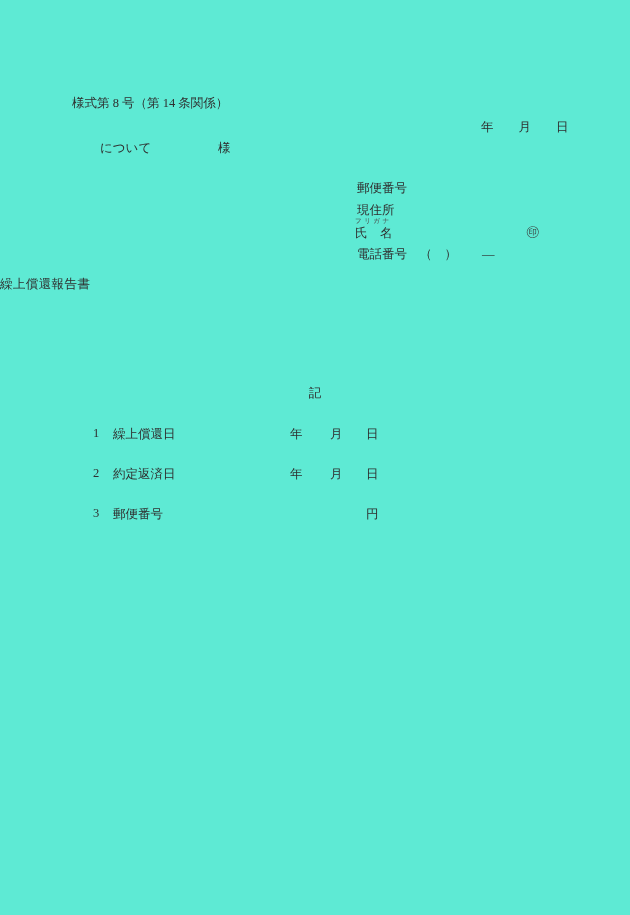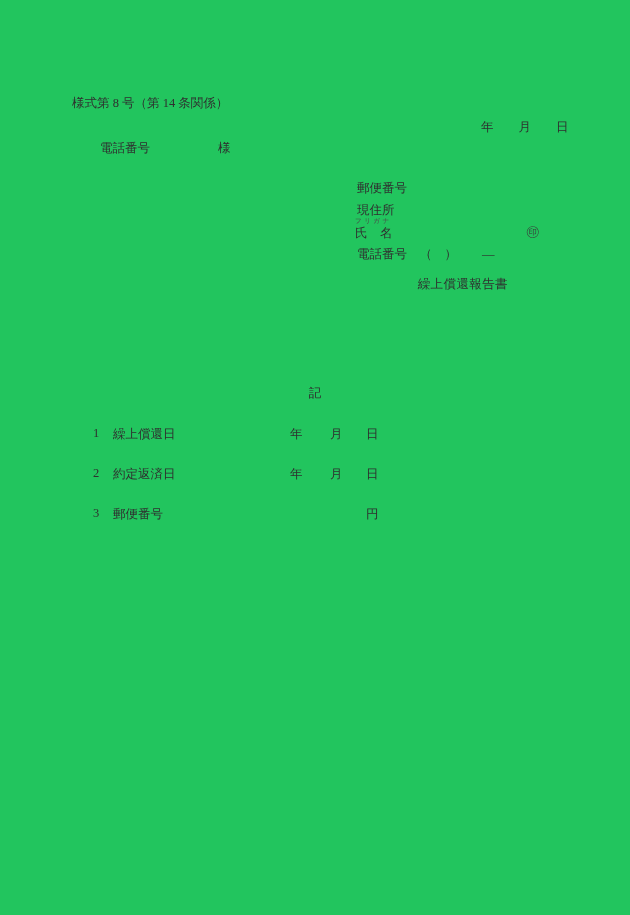--- a/index.html
+++ b/index.html
@@ -4,42 +4,42 @@
 <style>
   html, body {
     margin: 0;
     padding: 0;
     background: #fbfbfb;
   }
   .page {
     position: relative;
     width: 630px;
     height: 915px;
-    background: #22c55e;
+    background: #5eead4;
     font-family: "Liberation Serif", "DejaVu Serif", serif;
     color: #2f2f2f;
     font-size: 12.5px;
     overflow: hidden;
   }
   .abs {
     position: absolute;
     white-space: pre;
     line-height: 1.2;
   }
   .form-number   { left: 72px;  top: 96px; }
   .date-line     { left: 466px; top: 120px; margin-left: 15px; }
   .addressee     { left: 100px; top: 141px; }
   .honorific     { left: 218px; top: 141px; }
   .postal        { left: 357px; top: 181px; }
   .address       { left: 357px; top: 203px; }
   .furigana      { left: 355px; top: 217px; font-size: 6.5px; letter-spacing: 2.5px; color: #4a4a4a; }
   .name-label    { left: 355px; top: 226px; }
   .seal          { left: 526px; top: 224px; font-size: 13.5px; color: #3a3a3a; }
   .phone         { left: 357px; top: 247px; }
-  .doc-title     { left: 0; top: 277px; width: 508px; text-align: right; letter-spacing: 0.4px; }
+  .doc-title     { left: 0; top: 277px; width: 508px; text-align: left; letter-spacing: 0.4px; }
   .body-para     { left: 74px; top: 318px; line-height: 22px; }
   .body-para div { white-space: pre; }
   .record-heading{ left: 0; top: 386px; width: 630px; text-align: center; }
   .item-row      { position: absolute; left: 0; width: 630px; height: 16px; }
   .row-1 { top: 426px; }
   .row-2 { top: 466px; }
   .row-3 { top: 506px; }
   .item-num   { position: absolute; left: 93px;  white-space: pre; }
   .item-label { position: absolute; left: 113px; white-space: pre; }
   .item-f1    { position: absolute; left: 290px; white-space: pre; }
@@ -48,21 +48,21 @@
 </style>
 </head>
 <body>
 
 <div class="page">
 
   <div class="abs form-number">様式第 8 号（第 14 条関係）</div>
 
   <div class="abs date-line">年　　月　　日</div>
 
-  <div class="abs addressee">電話番号</div>
+  <div class="abs addressee">について</div>
   <div class="abs honorific">様</div>
 
   <div class="abs postal">郵便番号</div>
   <div class="abs address">現住所</div>
   <div class="abs furigana">フリガナ</div>
   <div class="abs name-label">氏　名</div>
   <div class="abs seal">㊞</div>
   <div class="abs phone">電話番号　（　）　　―</div>
 
   <div class="abs doc-title">繰上償還報告書</div>

